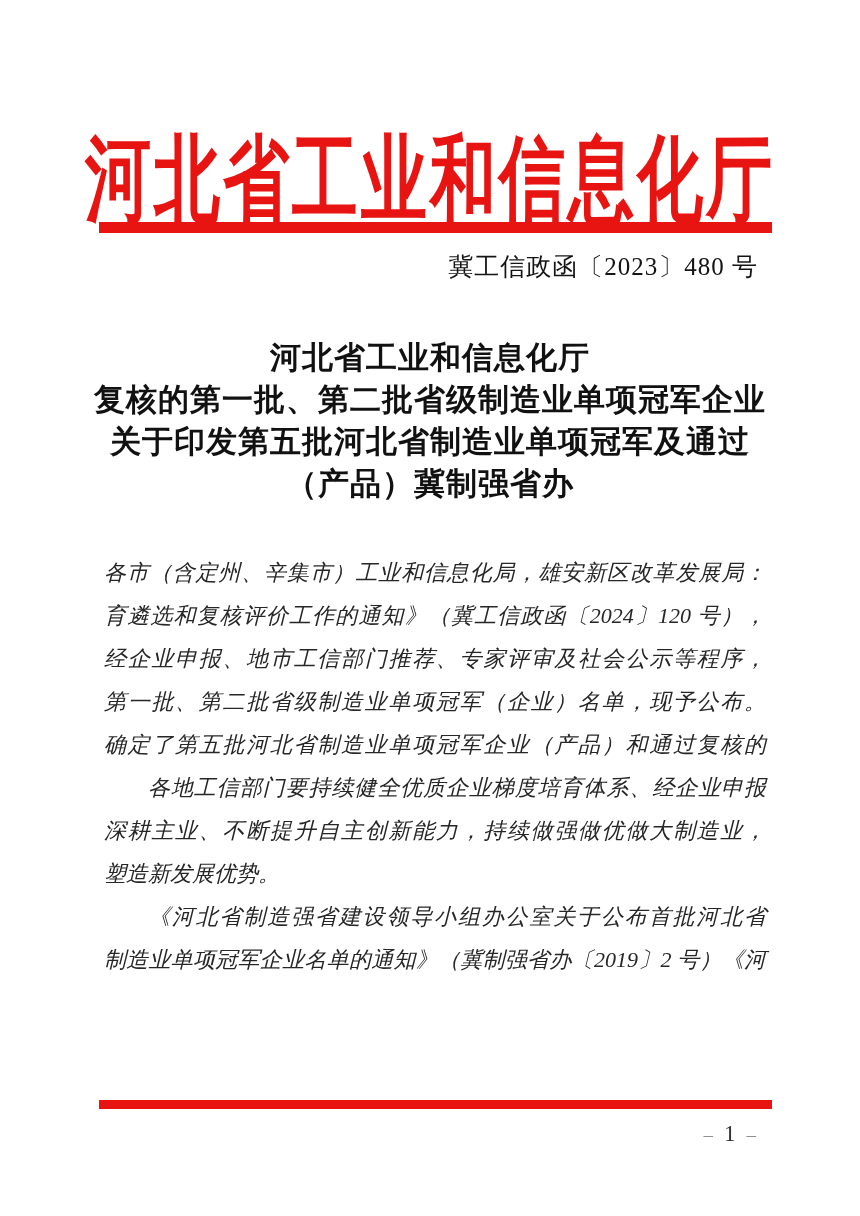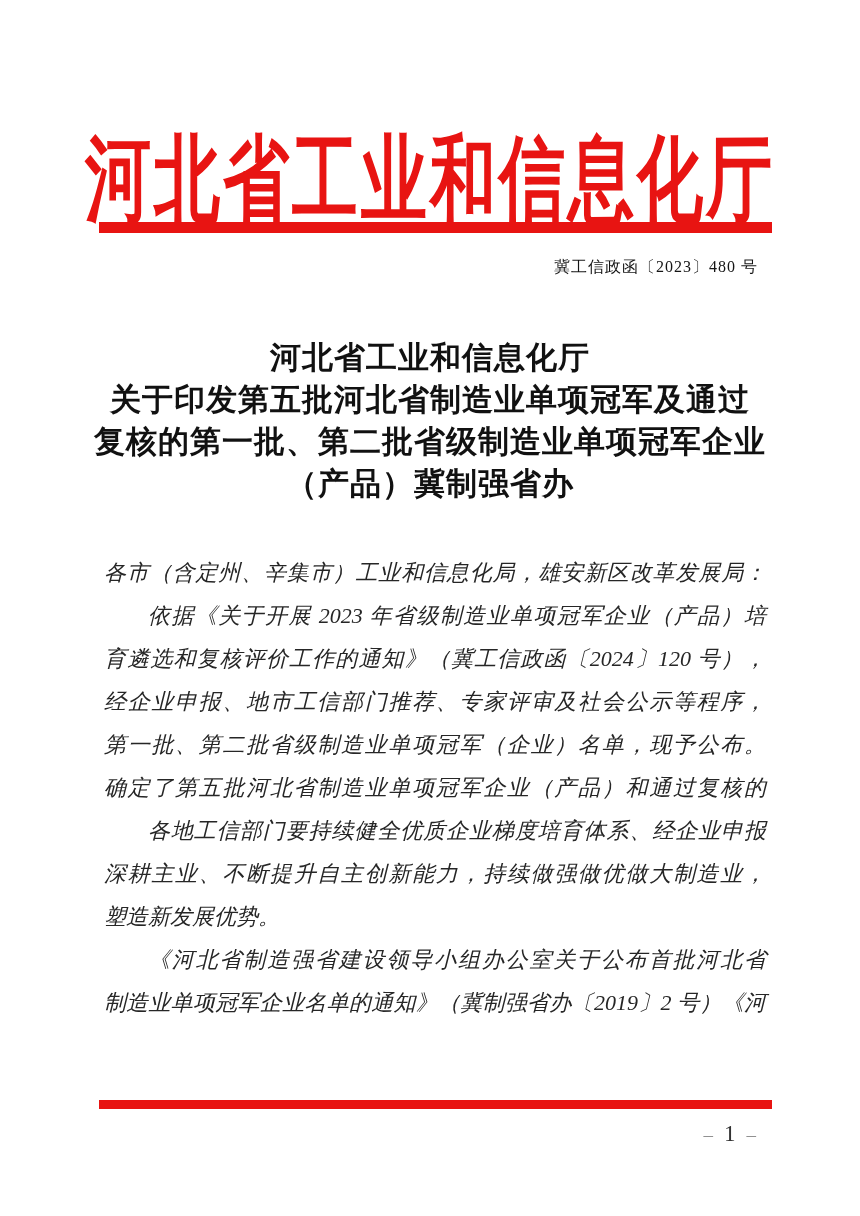--- a/index.html
+++ b/index.html
@@ -44,21 +44,21 @@
     height: 2px;
     background: #ffffff;
     border-top: 8px solid var(--accent-red);
     border-bottom: 3px solid var(--accent-red);
   }
   
   .doc-number {
     position: absolute;
     top: 252px;
     right: 98px;
-    font-size: 16px;
+    font-size: 25px;
     line-height: 30px;
     letter-spacing: 1px;
     color: var(--text-black);
   }
   
   .doc-title {
     position: absolute;
     top: 337px;
     left: 55px;
     right: 55px;
@@ -122,28 +122,27 @@
 
   <header>
     <div class="letterhead-title">河北省工业和信息化厅</div>
     <div class="head-rule"></div>
   </header>
 
   <div class="doc-number">冀工信政函〔2023〕480 号</div>
 
   <h1 class="doc-title">
       <div>河北省工业和信息化厅</div>
+      <div>复核的第一批、第二批省级制造业单项冠军企业</div>
       <div>关于印发第五批河北省制造业单项冠军及通过</div>
-      <div>复核的第一批、第二批省级制造业单项冠军企业</div>
       <div>（产品）冀制强省办</div>
     </h1>
 
   <main class="doc-body">
       <div>各市（含定州、辛集市）工业和信息化局，雄安新区改革发展局：</div>
-      <div class="indent">依据《关于开展 2023 年省级制造业单项冠军企业（产品）培</div>
       <div>育遴选和复核评价工作的通知》（冀工信政函〔2024〕120 号），</div>
       <div>经企业申报、地市工信部门推荐、专家评审及社会公示等程序，</div>
       <div>第一批、第二批省级制造业单项冠军（企业）名单，现予公布。</div>
       <div>确定了第五批河北省制造业单项冠军企业（产品）和通过复核的</div>
       <div class="indent">各地工信部门要持续健全优质企业梯度培育体系、经企业申报</div>
       <div>深耕主业、不断提升自主创新能力，持续做强做优做大制造业，</div>
       <div class="no-justify">塑造新发展优势。</div>
       <div class="indent">《河北省制造强省建设领导小组办公室关于公布首批河北省</div>
       <div>制造业单项冠军企业名单的通知》（冀制强省办〔2019〕2 号）《河</div>
     </main>

